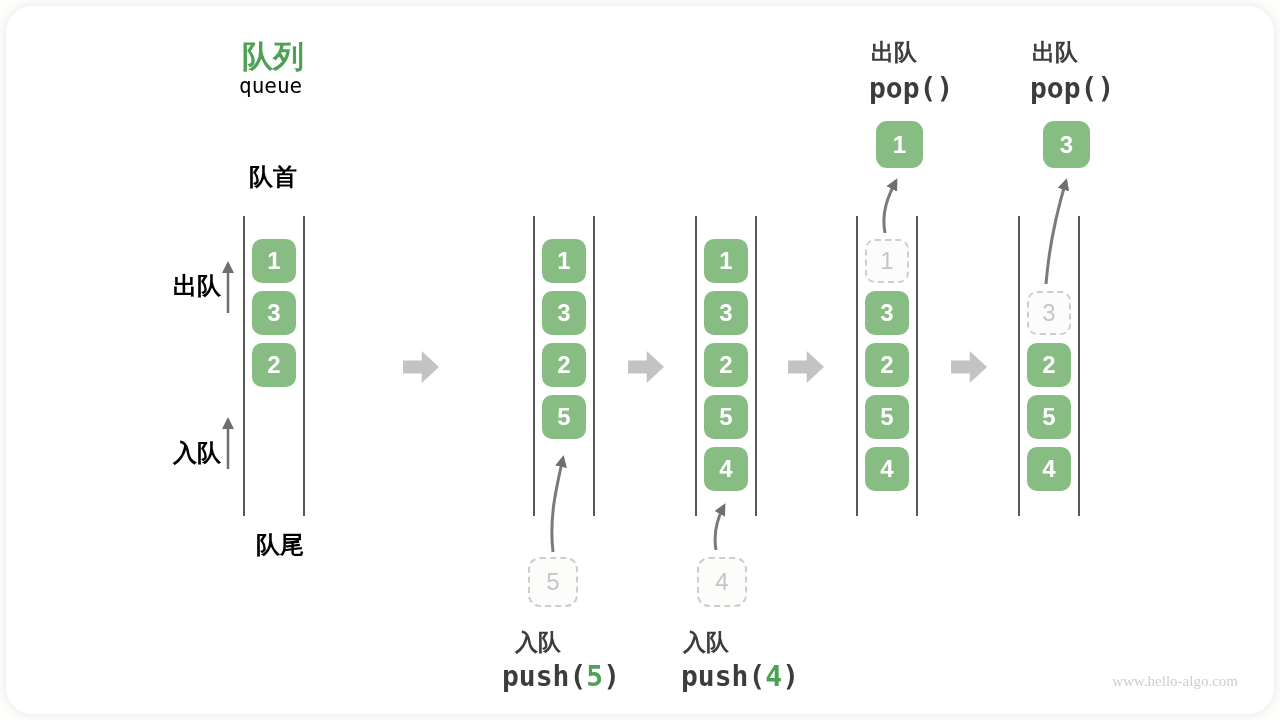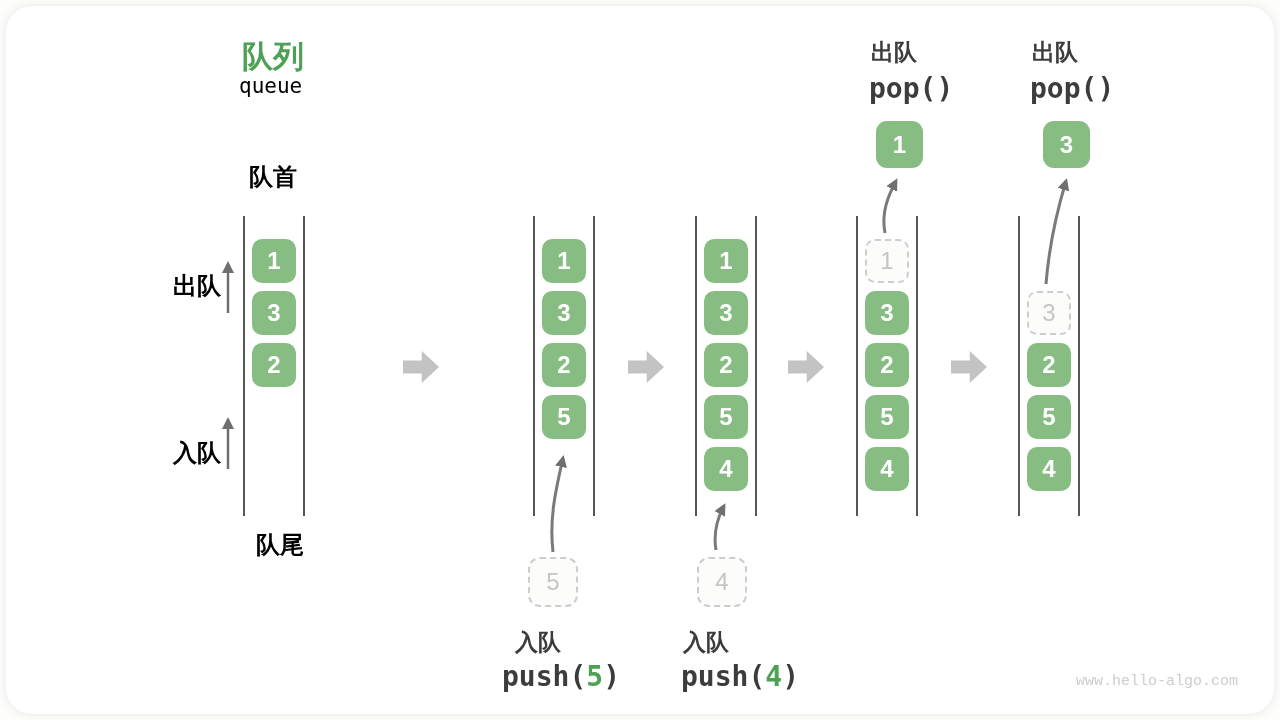--- a/index.html
+++ b/index.html
@@ -36,21 +36,21 @@
   
   .op-zh{font-size:23px;font-weight:bold;color:#3c3c3c;}
   .op-code{font-size:28px;color:#3c3c3c;font-family:"DejaVu Sans Mono",monospace;font-weight:600;}
   .op-arg{color:#4da155;font-weight:bold;}
   
   .block-arrow{width:36px;height:32px;background:#c3c3c3;top:345px;
         clip-path:polygon(0% 30%,52% 30%,52% 0%,100% 50%,52% 100%,52% 70%,0% 70%);}
   
   .overlay{position:absolute;left:0;top:0;width:1280px;height:720px;pointer-events:none;}
   .watermark{right:36px;bottom:24px;font-size:15px;color:#cdcdcd;
-        font-family:Liberation Mono, monospace;}
+        font-family:Liberation Serif, serif;}
 </style>
 </head>
 <body>
 
 <div class="card">
 
   <div class="abs title-zh">队列</div>
   <div class="abs title-en">queue</div>
 
   <div class="abs zh-label lbl-front">队首</div>

